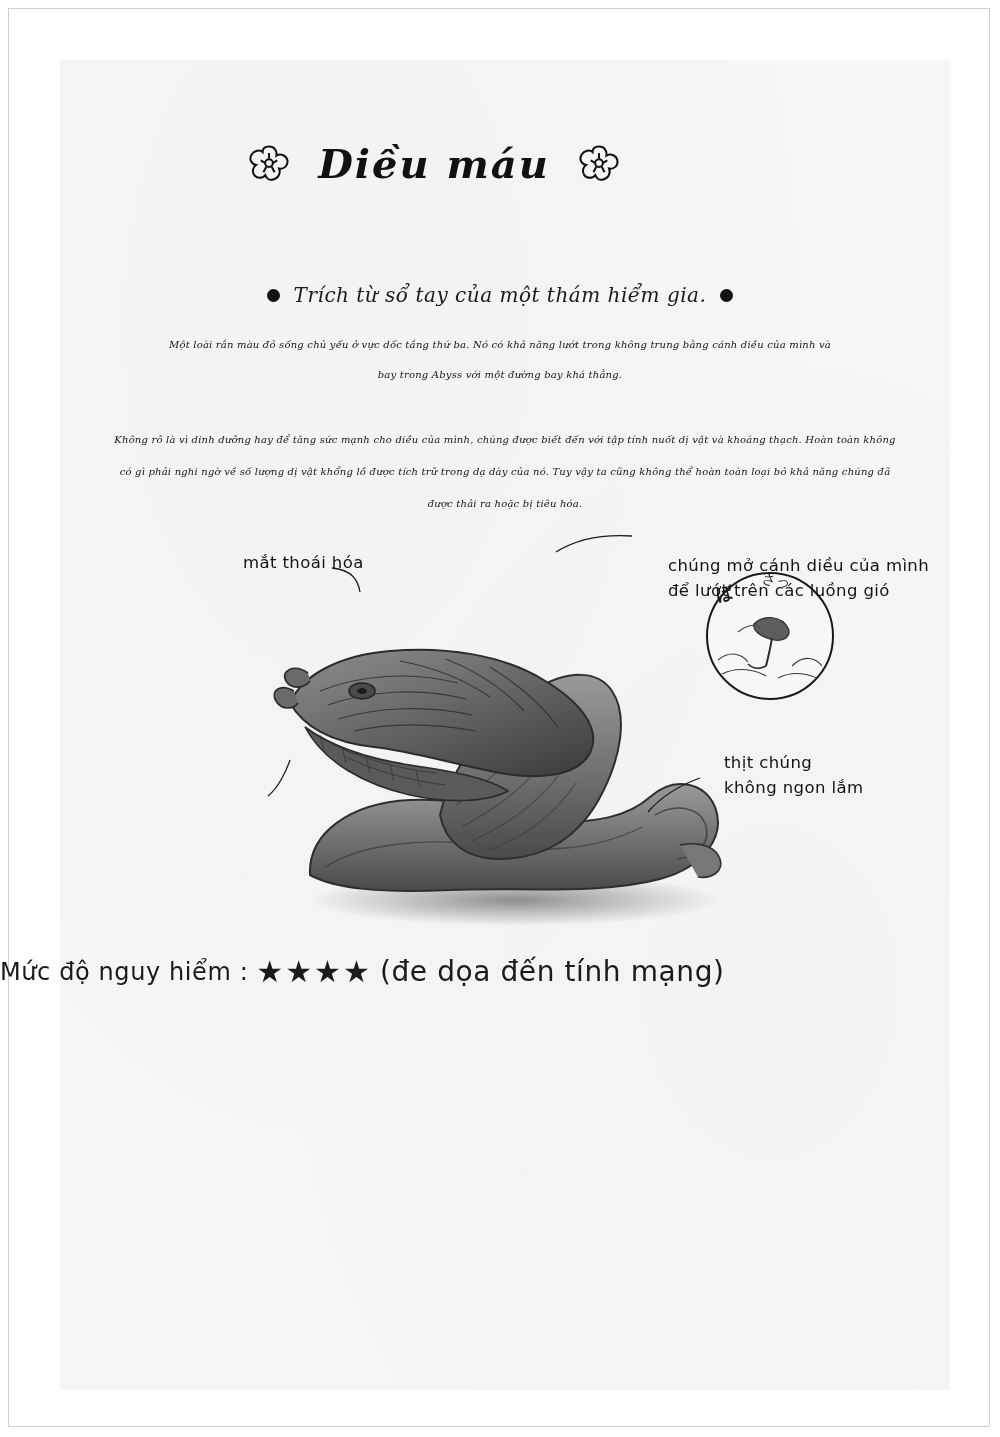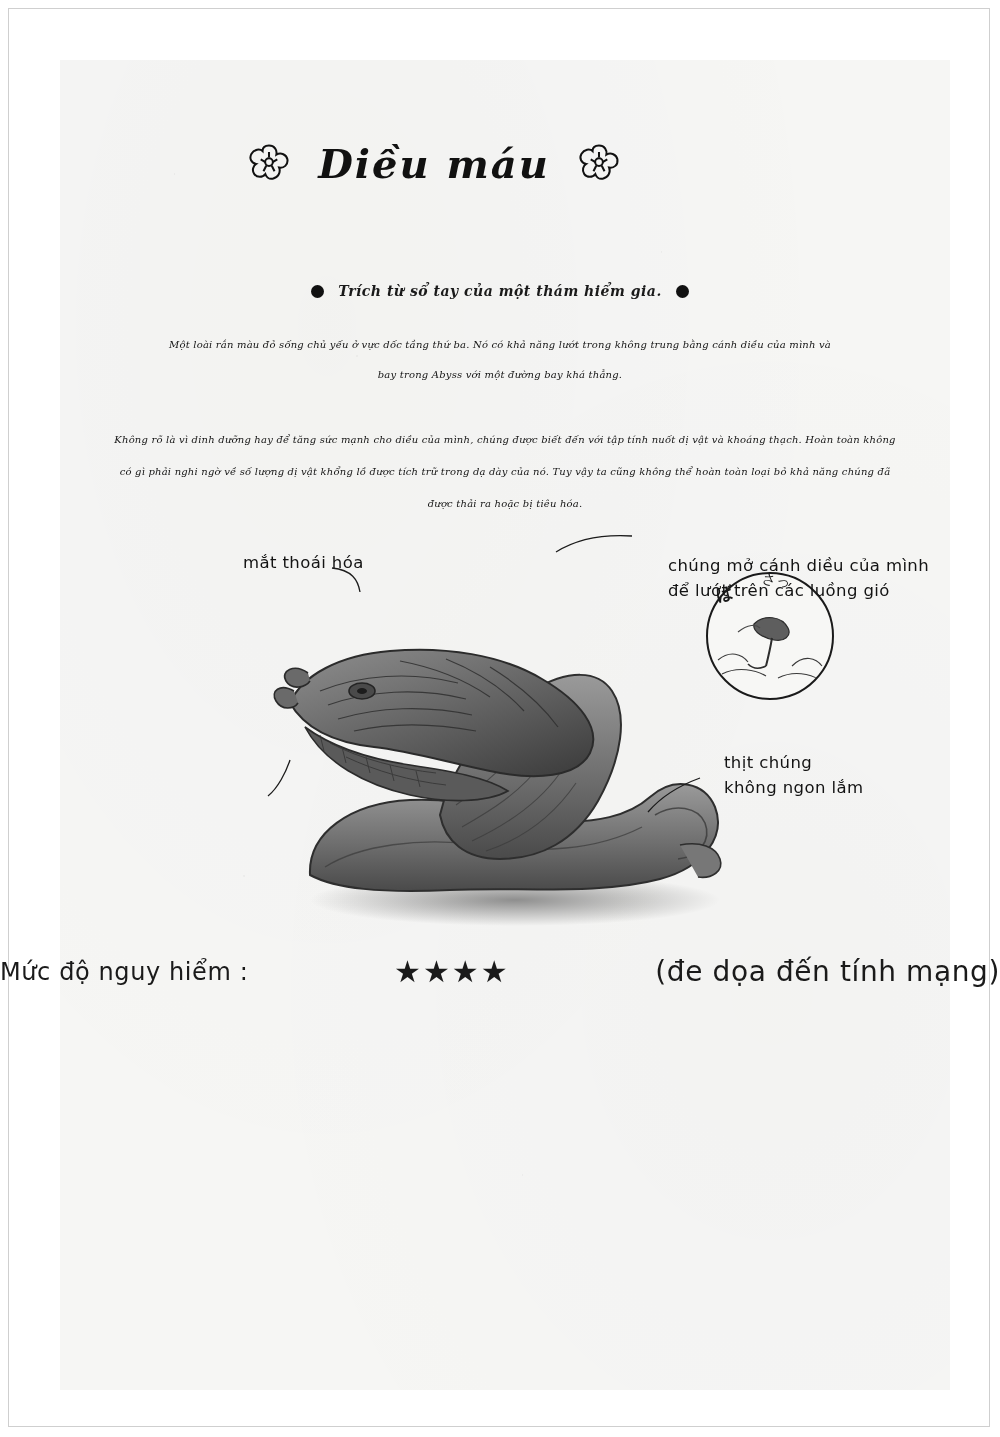--- a/index.html
+++ b/index.html
@@ -65,21 +65,21 @@
     height: 1437px;
   }
 
   
   .title-row {
     position: absolute;
     left: 0;
     top: 140px;
     width: 868px;
     display: flex;
-    align-items: flex-start;
+    align-items: flex-end;
     justify-content: center;
     gap: 26px;
   }
   .title-text {
     font-family: "DejaVu Serif", serif;
     font-style: italic;
     font-weight: bold;
     font-size: 40px;
     letter-spacing: 2px;
     color: #111;
@@ -103,23 +103,22 @@
   .dot {
     width: 13px;
     height: 13px;
     border-radius: 50%;
     background: #111;
     display: inline-block;
   }
   .subtitle-text {
     font-family: "DejaVu Serif", serif;
     font-style: italic;
-    font-size: 14px;
+    font-size: 20px;
     letter-spacing: 0.5px;
-    font-weight: bold;
   }
 
   
   .para {
     position: absolute;
     font-family: "DejaVu Serif", serif;
     font-style: italic;
     font-size: 10px;
     line-height: 30px;
     text-align: center;
@@ -169,21 +168,21 @@
   }
 
   
   .danger-row {
     position: absolute;
     top: 955px;
     left: 0;
     width: 1000px;
     display: flex;
     align-items: center;
-    justify-content: space-between;
+    justify-content: flex-start;
     gap: 8px;
     font-family: "DejaVu Sans", sans-serif;
     font-size: 24px;
     letter-spacing: 0.6px;
   }
   .stars {
     letter-spacing: 2px;
     font-size: 30px;
     line-height: 1;
   }

